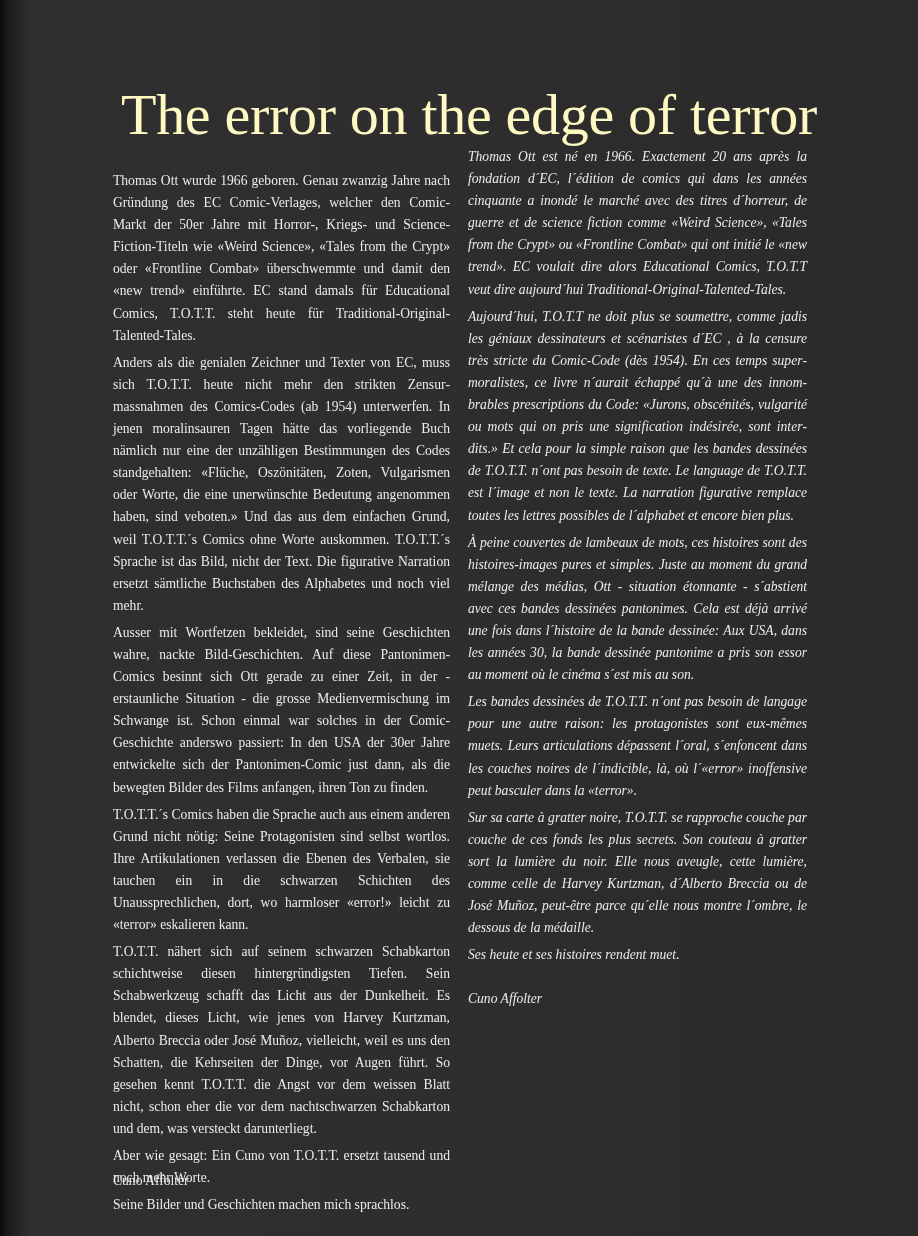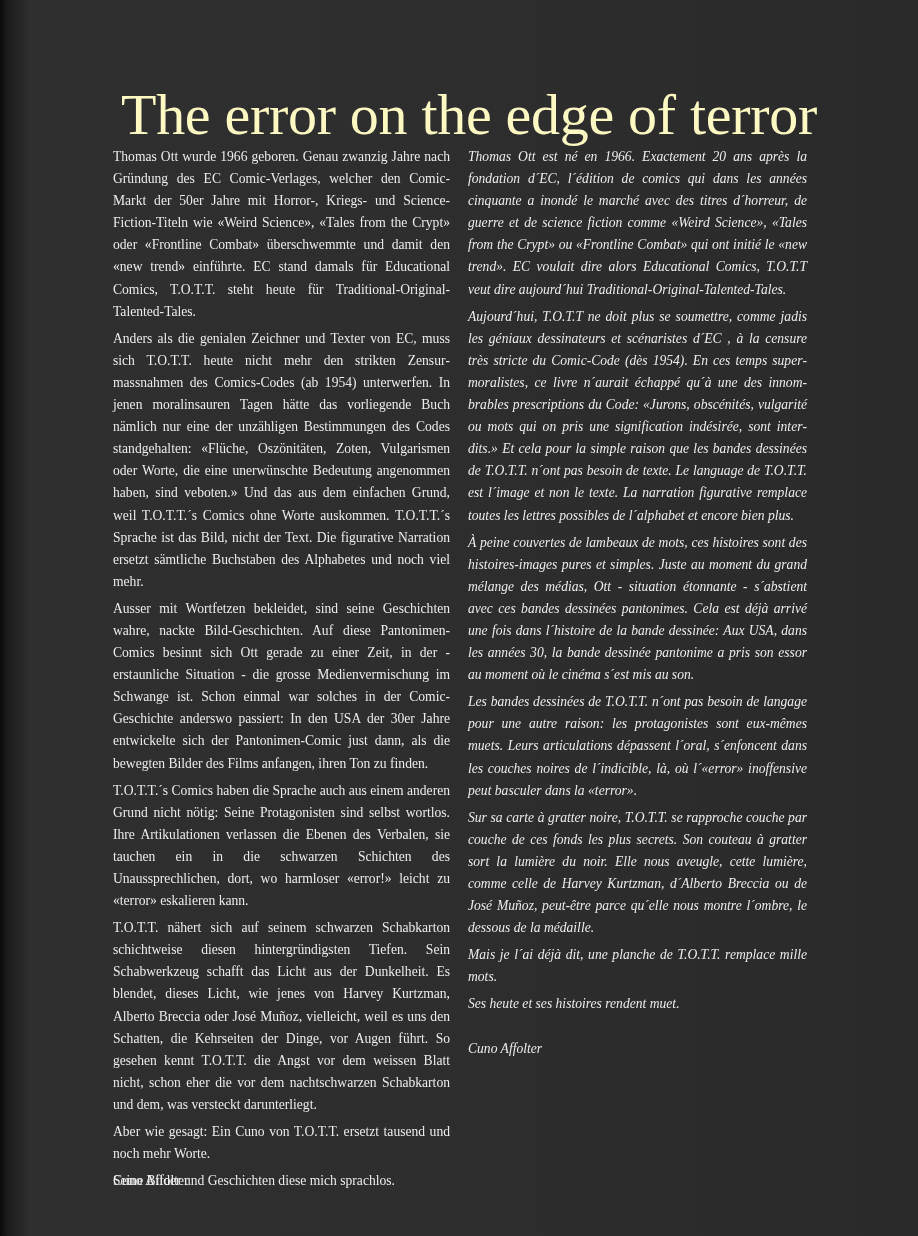--- a/index.html
+++ b/index.html
@@ -21,48 +21,47 @@
       color: #fef9c3;
       white-space: nowrap;
     }
     .col {
       position: absolute; top: 146px;
       font-size: 13.6px; line-height: 22.1px;
       text-align: justify;
       hyphens: manual;
     }
     .col p { margin: 0 0 5px 0; }
-    .col-de { left: 113px; width: 337px; }
+    .col-de { left: 113px; width: 337px; margin-top: 24px; }
     .col-fr { left: 468px; width: 339px; font-style: italic; }
     .sig-fr { margin-top: 22px !important; }
     .sig-de {
       position: absolute; left: 113px; top: 1170px;
       font-size: 13.6px; line-height: 22px;
     }
   </style>
 </head>
 <body>
 
 <div class="page">
   <h1>The error on the edge of terror</h1>
 
   <div class="col col-de">
     <p>Thomas Ott wurde 1966 geboren. Genau zwanzig Jahre nach Gründung des EC Comic-Verlages, welcher den Comic-Markt der 50er Jahre mit Horror-, Kriegs- und Science-Fiction-Titeln wie «Weird Science», «Tales from the Crypt» oder «Frontline Combat» überschwemmte und damit den «new trend» einführte. EC stand damals für Educational Comics, T.O.T.T. steht heute für Tradi­tional-Original-Talented-Tales.</p>
     <p>Anders als die genialen Zeichner und Texter von EC, muss sich T.O.T.T. heute nicht mehr den strikten Zensur­massnahmen des Comics-Codes (ab 1954) unterwerfen. In jenen moralinsauren Tagen hätte das vorliegende Buch nämlich nur eine der unzähligen Bestimmungen des Codes standgehalten: «Flüche, Oszönitäten, Zoten, Vulgaris­men oder Worte, die eine unerwünschte Bedeutung angenommen haben, sind veboten.» Und das aus dem einfachen Grund, weil T.O.T.T.´s Comics ohne Worte auskommen. T.O.T.T.´s Sprache ist das Bild, nicht der Text. Die figurative Narration ersetzt sämtliche Buch­staben des Alphabetes und noch viel mehr.</p>
     <p>Ausser mit Wortfetzen bekleidet, sind seine Geschichten wahre, nackte Bild-Geschichten. Auf diese Pantonimen-Comics besinnt sich Ott gerade zu einer Zeit, in der - erstaunliche Situation - die grosse Medienvermischung im Schwange ist. Schon einmal war solches in der Comic-Geschichte anderswo passiert: In den USA der 30er Jahre entwickelte sich der Pantonimen-Comic just dann, als die bewegten Bilder des Films anfangen, ihren Ton zu finden.</p>
     <p>T.O.T.T.´s Comics haben die Sprache auch aus einem anderen Grund nicht nötig: Seine Protagonisten sind selbst wortlos. Ihre Artikulationen verlassen die Ebenen des Verbalen, sie tauchen ein in die schwarzen Schichten des Unaussprechlichen, dort, wo harmloser «error!» leicht zu «terror» eskalieren kann.</p>
     <p>T.O.T.T. nähert sich auf seinem schwarzen Schabkarton schichtweise diesen hintergründigsten Tiefen. Sein Schabwerkzeug schafft das Licht aus der Dunkelheit. Es blendet, dieses Licht, wie jenes von Harvey Kurtzman, Alberto Breccia oder José Muñoz, vielleicht, weil es uns den Schatten, die Kehrseiten der Dinge, vor Augen führt. So gesehen kennt T.O.T.T. die Angst vor dem weissen Blatt nicht, schon eher die vor dem nachtschwarzen Schabkarton und dem, was versteckt darunterliegt.</p>
     <p>Aber wie gesagt: Ein Cuno von T.O.T.T. ersetzt tausend und noch mehr Worte.</p>
-    <p>Seine Bilder und Geschichten diese mich sprachlos.</p>
+    <p>Seine Bilder und Geschichten machen mich sprachlos.</p>
   </div>
   <div class="sig-de">Cuno Affolter</div>
 
   <div class="col col-fr">
     <p>Thomas Ott est né en 1966. Exactement 20 ans après la fondation d´EC, l´édition de comics qui dans les années cinquante a inondé le marché avec des titres d´horreur, de guerre et de science fiction comme «Weird Science», «Tales from the Crypt» ou «Frontline Combat» qui ont initié le «new trend». EC voulait dire alors Educational Comics, T.O.T.T veut dire aujourd´hui Traditional-Original-Talented-Tales.</p>
     <p>Aujourd´hui, T.O.T.T ne doit plus se soumettre, comme ja­dis les géniaux dessinateurs et scénaristes d´EC , à la censure très stricte du Comic-Code (dès 1954). En ces temps super­moralistes, ce livre n´aurait échappé qu´à une des innom­brables prescriptions du Code: «Jurons, obscénités, vulgarité ou mots qui on pris une signification indésirée, sont inter­dits.» Et cela pour la simple raison que les bandes dessinées de T.O.T.T. n´ont pas besoin de texte. Le language de T.O.T.T. est l´image et non le texte. La narration figu­rative remplace toutes les lettres possibles de l´alphabet et encore bien plus.</p>
     <p>À peine couvertes de lambeaux de mots, ces histoires sont des histoires-images pures et simples. Juste au moment du grand mélange des médias, Ott - situation étonnante - s´abstient avec ces bandes dessinées pantonimes. Cela est déjà arrivé une fois dans l´histoire de la bande dessinée: Aux USA, dans les années 30, la bande dessinée pantonime a pris son essor au moment où le cinéma s´est mis au son.</p>
     <p>Les bandes dessinées de T.O.T.T. n´ont pas besoin de langa­ge pour une autre raison: les protagonistes sont eux-mêmes muets. Leurs articulations dépassent l´oral, s´enfoncent dans les couches noires de l´indicible, là, où l´«error» in­offensive peut basculer dans la «terror».</p>
     <p>Sur sa carte à gratter noire, T.O.T.T. se rapproche couche par couche de ces fonds les plus secrets. Son couteau à gratter sort la lumière du noir. Elle nous aveugle, cette lumière, comme celle de Harvey Kurtzman, d´Alberto Breccia ou de José Muñoz, peut-être parce qu´elle nous montre l´ombre, le dessous de la médaille.</p>
-    <p>Mais je l´ai déjà dit, une planche de T.O.T.T. remplace mille mots.</p>
     <p>Ses heute et ses histoires rendent muet.</p>
     <p class="sig-fr">Cuno Affolter</p>
   </div>
 </div>
 
 </body></html>

